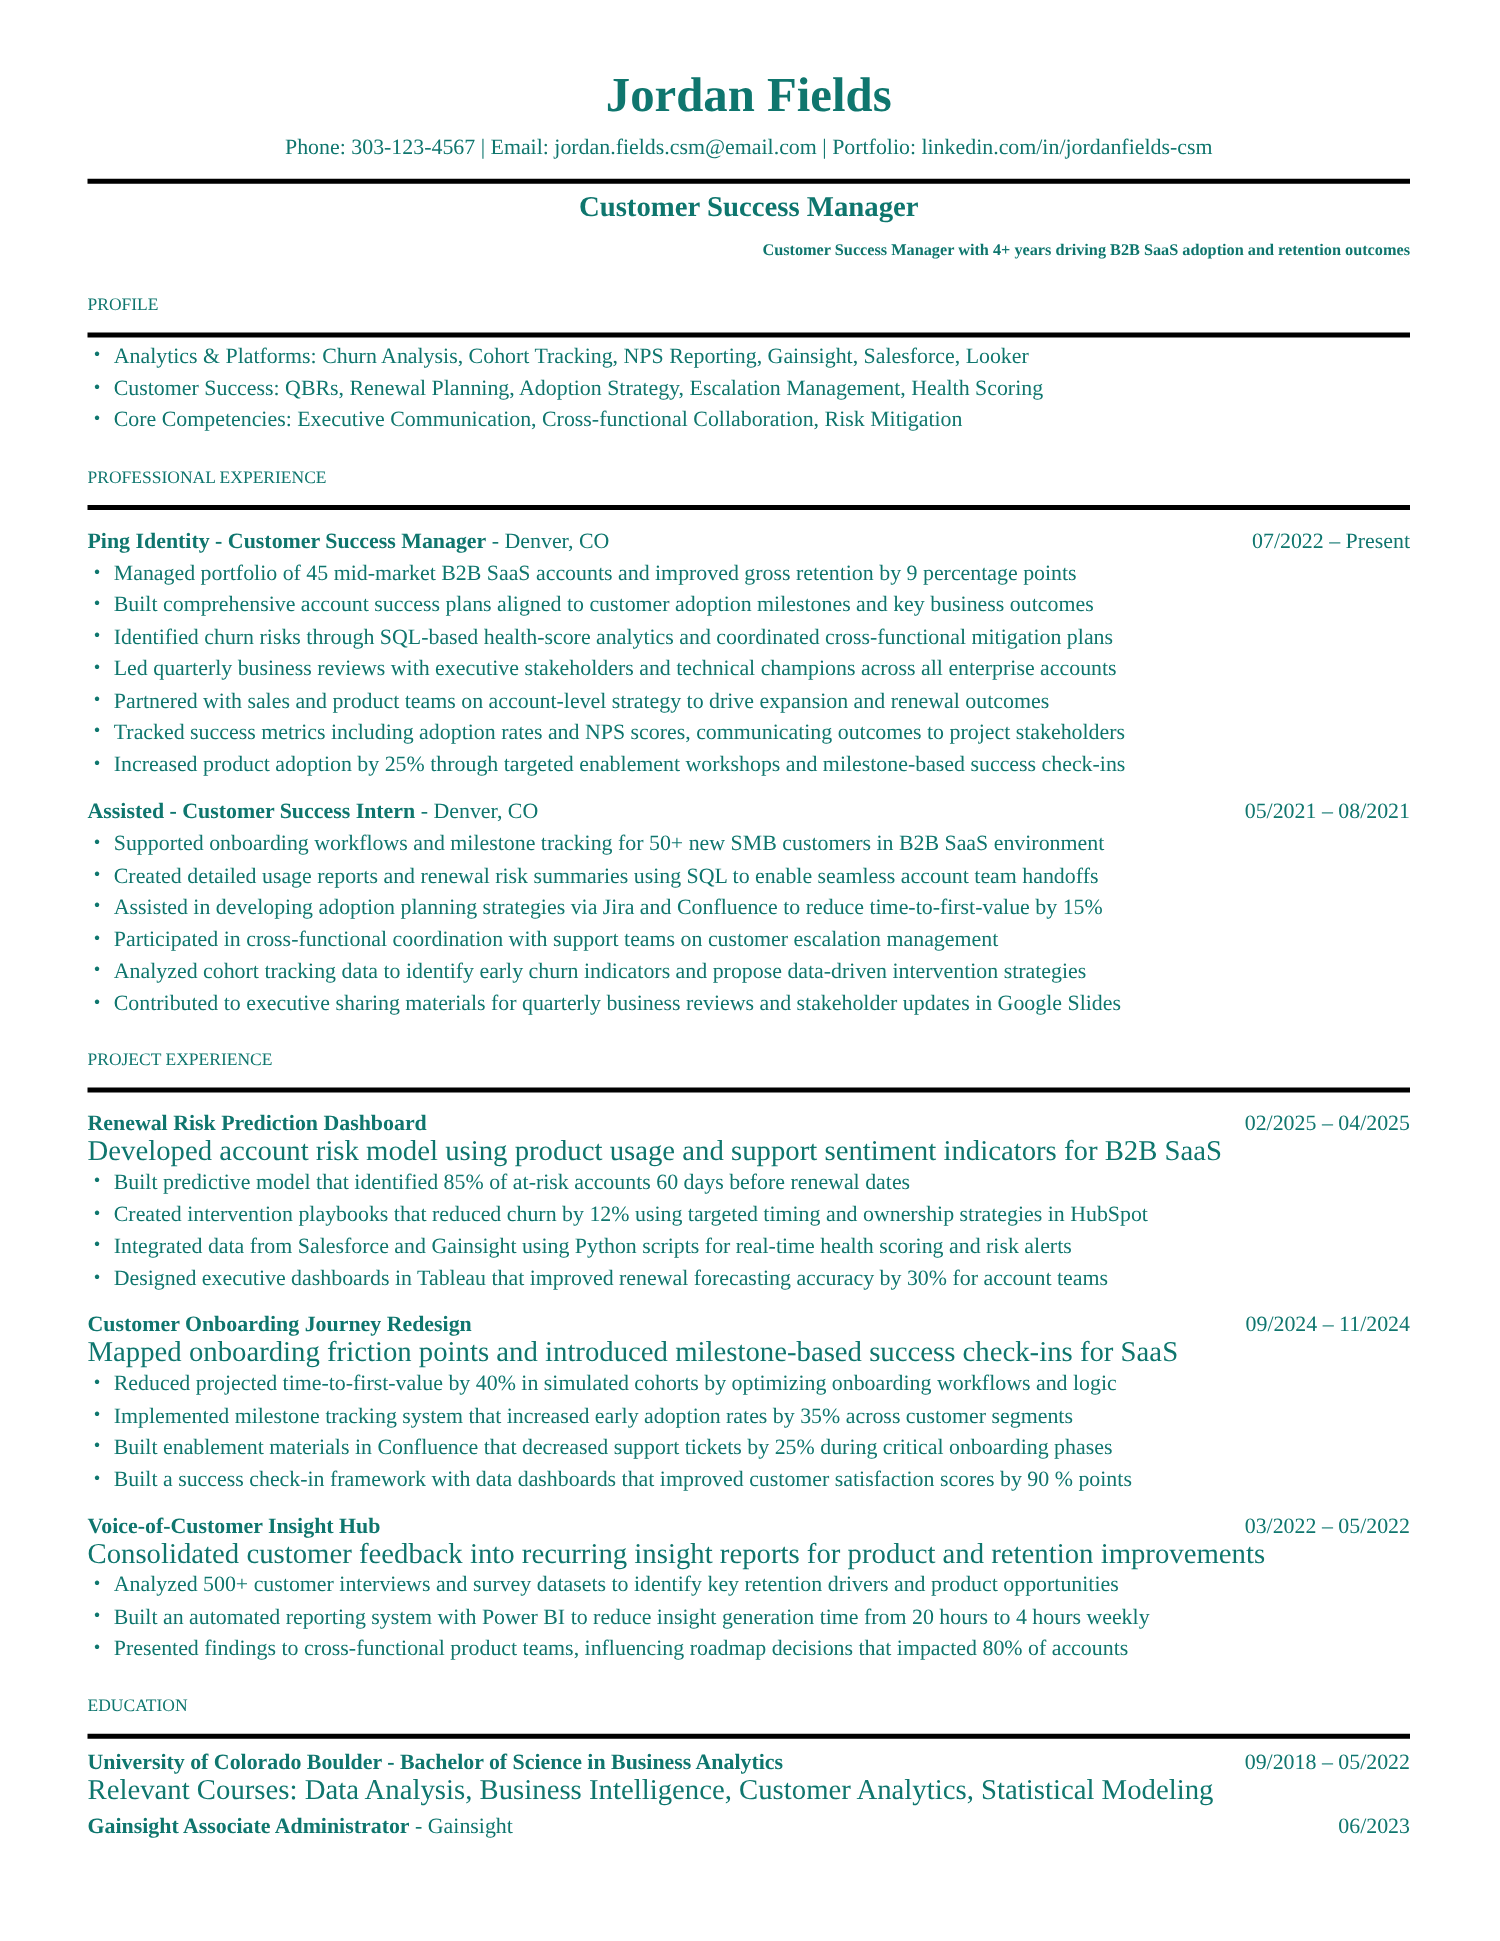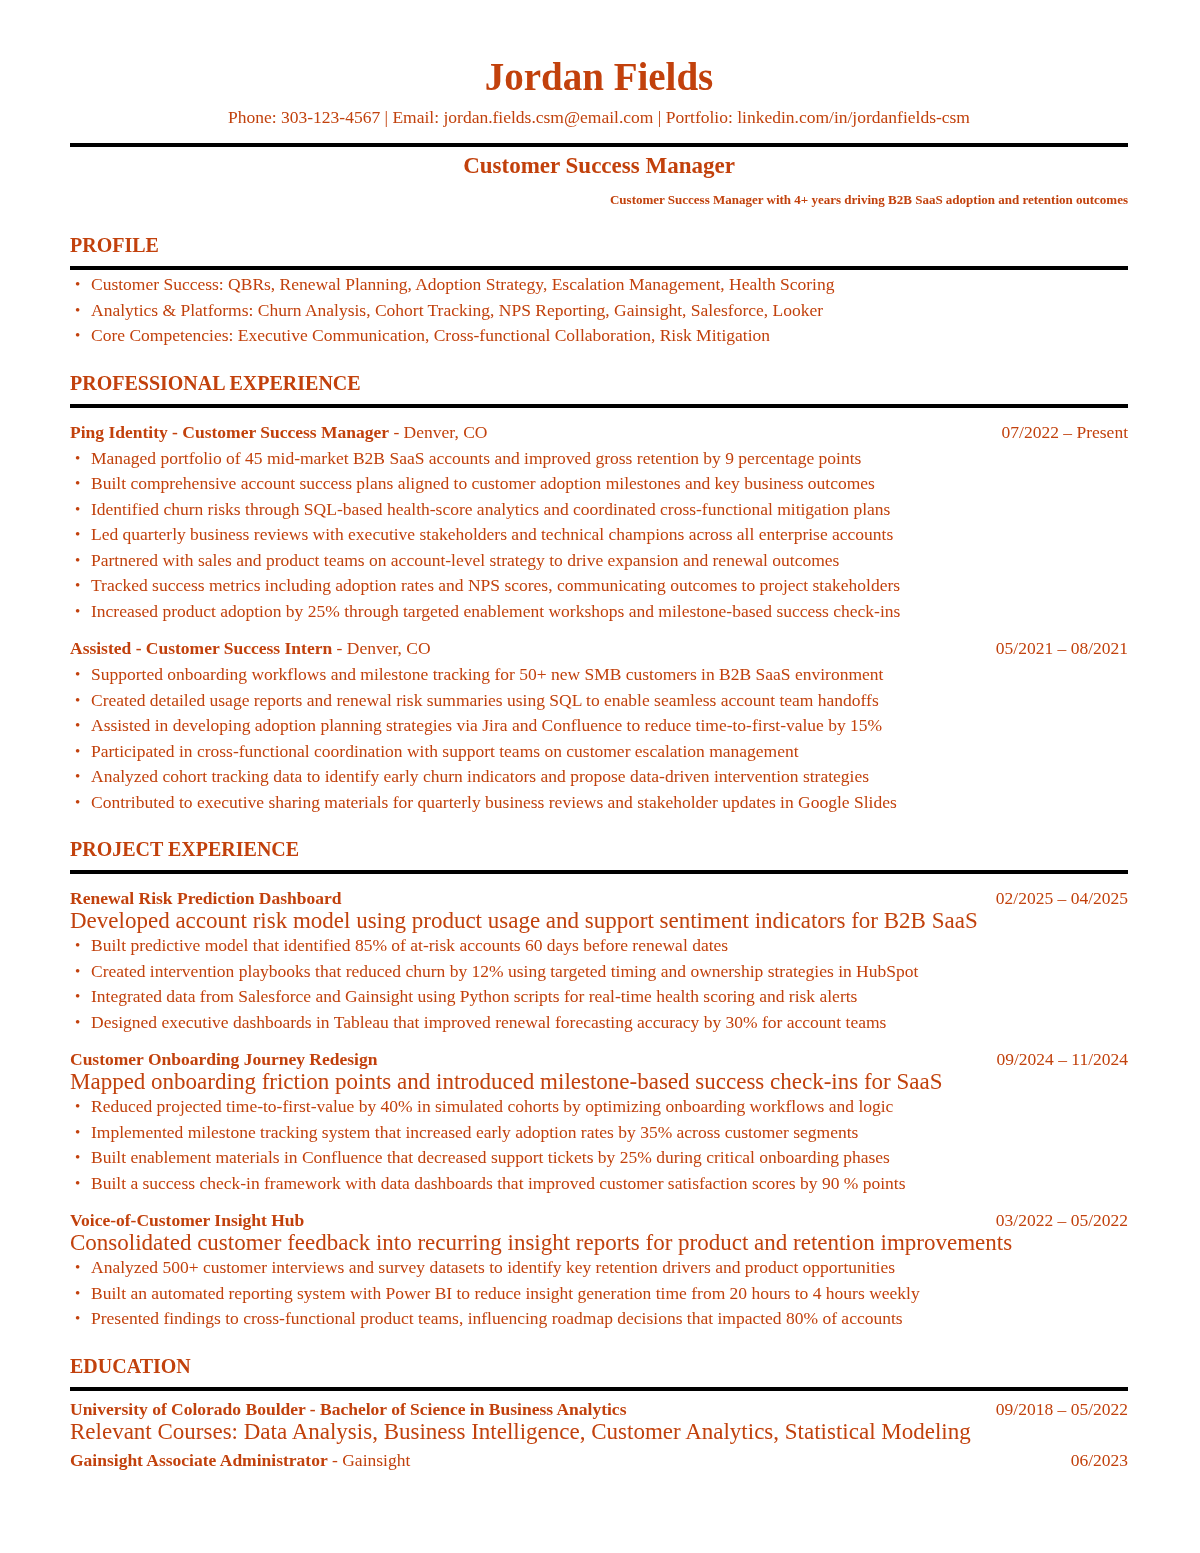--- a/index.html
+++ b/index.html
@@ -2,21 +2,21 @@
 <html><head>
 <meta charset="utf-8">
 <style>
   * { margin: 0; padding: 0; box-sizing: border-box; }
   html, body { background: #ffffff; }
   .page {
     width: 1200px;
     height: 1553px;
     margin: 0 auto;
     background: #ffffff;
-    color: #c2410c;
+    color: #0f766e;
     font-family: "Liberation Serif", "DejaVu Serif", serif;
     padding: 54px 72px 0 70px;
     overflow: hidden;
   }
   .name {
     text-align: center;
     font-size: 39px;
     font-weight: bold;
     line-height: 45px;
   }
@@ -41,22 +41,22 @@
   }
   .doc-summary {
     text-align: right;
     font-size: 13px;
     line-height: 22px;
     margin-top: 6px;
     font-weight: bold;
   }
   .section { margin-top: 22px; }
   .section-heading {
-    font-size: 20px;
-    font-weight: bold;
+    font-size: 14px;
+    font-weight: normal;
     line-height: 24px;
   }
   .section-rule { margin-top: 9px; }
   ul.bullets {
     list-style: none;
     margin-top: 2px;
   }
   ul.bullets li {
     font-size: 17.5px;
     line-height: 25.5px;
@@ -100,22 +100,22 @@
     <div class="contact">Phone: 303-123-4567 | Email: jordan.fields.csm@email.com | Portfolio: linkedin.com/in/jordanfields-csm</div>
     <hr class="rule head-rule">
     <div class="doc-title">Customer Success Manager</div>
     <div class="doc-summary">Customer Success Manager with 4+ years driving B2B SaaS adoption and retention outcomes</div>
   </div>
 
   <div class="section">
     <div class="section-heading">PROFILE</div>
     <hr class="rule section-rule">
     <ul class="bullets">
+      <li>Analytics &amp; Platforms: Churn Analysis, Cohort Tracking, NPS Reporting, Gainsight, Salesforce, Looker</li>
       <li>Customer Success: QBRs, Renewal Planning, Adoption Strategy, Escalation Management, Health Scoring</li>
-      <li>Analytics &amp; Platforms: Churn Analysis, Cohort Tracking, NPS Reporting, Gainsight, Salesforce, Looker</li>
       <li>Core Competencies: Executive Communication, Cross-functional Collaboration, Risk Mitigation</li>
     </ul>
   </div>
 
   <div class="section">
     <div class="section-heading">PROFESSIONAL EXPERIENCE</div>
     <hr class="rule section-rule">
 
     <div class="entry">
       <div class="entry-header">

